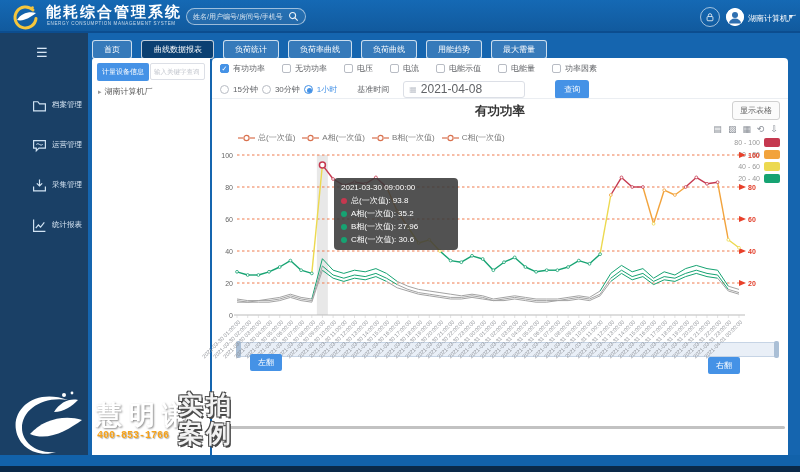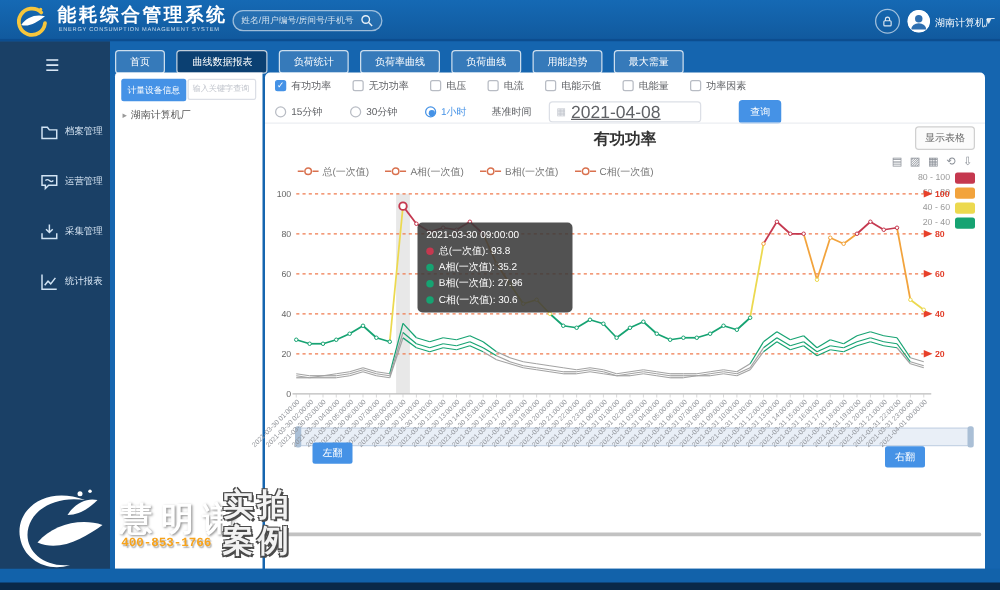--- a/index.html
+++ b/index.html
@@ -55,27 +55,27 @@
   #radio-row { position:absolute; left:8px; top:23px; display:flex; gap:14px; align-items:center; height:16px; }
   .rd-item { display:flex; align-items:center; gap:4px; cursor:pointer; }
   .rd-circle { width:9px; height:9px; border-radius:50%; border:1px solid #b8bcc4; background:#fff; position:relative; }
   .rd-circle.sel { border-color:#4592e6; }
   .rd-circle.sel::after { content:""; position:absolute; left:2px; top:2px; width:5px; height:5px; border-radius:50%; background:#4592e6; }
   .rd-lbl { font-size:8px; color:#606266; white-space:nowrap; }
   .rd-item.sel .rd-lbl { color:#4592e6; }
   #base-time-label { font-size:8px; color:#606266; margin-left:6px; white-space:nowrap; }
   #date-input { width:122px; height:17px; border:1px solid #dcdfe6; border-radius:3px; display:flex; align-items:center; padding:0 5px; gap:4px; }
   #date-input .cal { color:#c0c4cc; font-size:8px; }
-  #date-input .val { font-size:14px; color:#606266;text-decoration:underline; }
+  #date-input .val { font-size:12px; color:#606266; }
   #query-btn { margin-left:16px; background:#4592e6; color:#fff; font-size:8px; border:none; border-radius:3px; padding:4px 9px; cursor:pointer; }
   #filter-divider { position:absolute; left:0; top:40px; width:576px; height:1px; background:#ebeef2; }
   #chart-title { position:absolute; left:0; top:45px; width:576px; text-align:center; font-size:12.5px; font-weight:bold; color:#333; }
   #show-table-btn { position:absolute; right:8px; top:43px; border:1px solid #d0d0d0; background:#fbfbfb; color:#666;
                     font-size:8px; border-radius:3px; padding:3px 7px; cursor:pointer; }
-  #legend-row { position:absolute; left:26px; top:70px; display:flex; gap:13px; align-items:center; }
+  #legend-row { position:absolute; left:26px; top:70px; display:flex; gap:7px; align-items:center; }
   .lg-item { display:flex; align-items:center; gap:3px; cursor:pointer; }
   .lg-lbl { font-size:8px; color:#777; white-space:nowrap; }
   #toolbox { position:absolute; right:10px; top:66px; display:flex; gap:6px; }
   .tb-ico { font-size:9px; color:#8a8f97; cursor:pointer; line-height:10px; }
   #visualmap { position:absolute; right:8px; top:80px; display:flex; flex-direction:column; gap:3px; align-items:flex-end; }
   .vm-row { display:flex; align-items:center; gap:4px; }
   .vm-lbl { font-size:7px; color:#999; }
   .vm-chip { width:16px; height:9px; border-radius:2px; }
   #plot-svg { position:absolute; left:0; top:0; width:576px; height:397px; pointer-events:none; }
   #xlabels { position:absolute; left:0; top:0; width:576px; height:397px; z-index:2; pointer-events:none; }
@@ -220,21 +220,21 @@
         <span class="cb-item">
           <span class="cb-box"></span>
           <span class="cb-lbl">电能量</span>
         </span>
         <span class="cb-item">
           <span class="cb-box"></span>
           <span class="cb-lbl">功率因素</span>
         </span>
       </div>
     <div id="radio-row">
-      <span id="radio-items" style="display:flex;gap:22px;">
+      <span id="radio-items" style="display:flex;gap:4px;">
           <span class="rd-item">
             <span class="rd-circle"></span>
             <span class="rd-lbl">15分钟</span>
           </span>
           <span class="rd-item">
             <span class="rd-circle"></span>
             <span class="rd-lbl">30分钟</span>
           </span>
           <span class="rd-item sel">
             <span class="rd-circle sel"></span>

